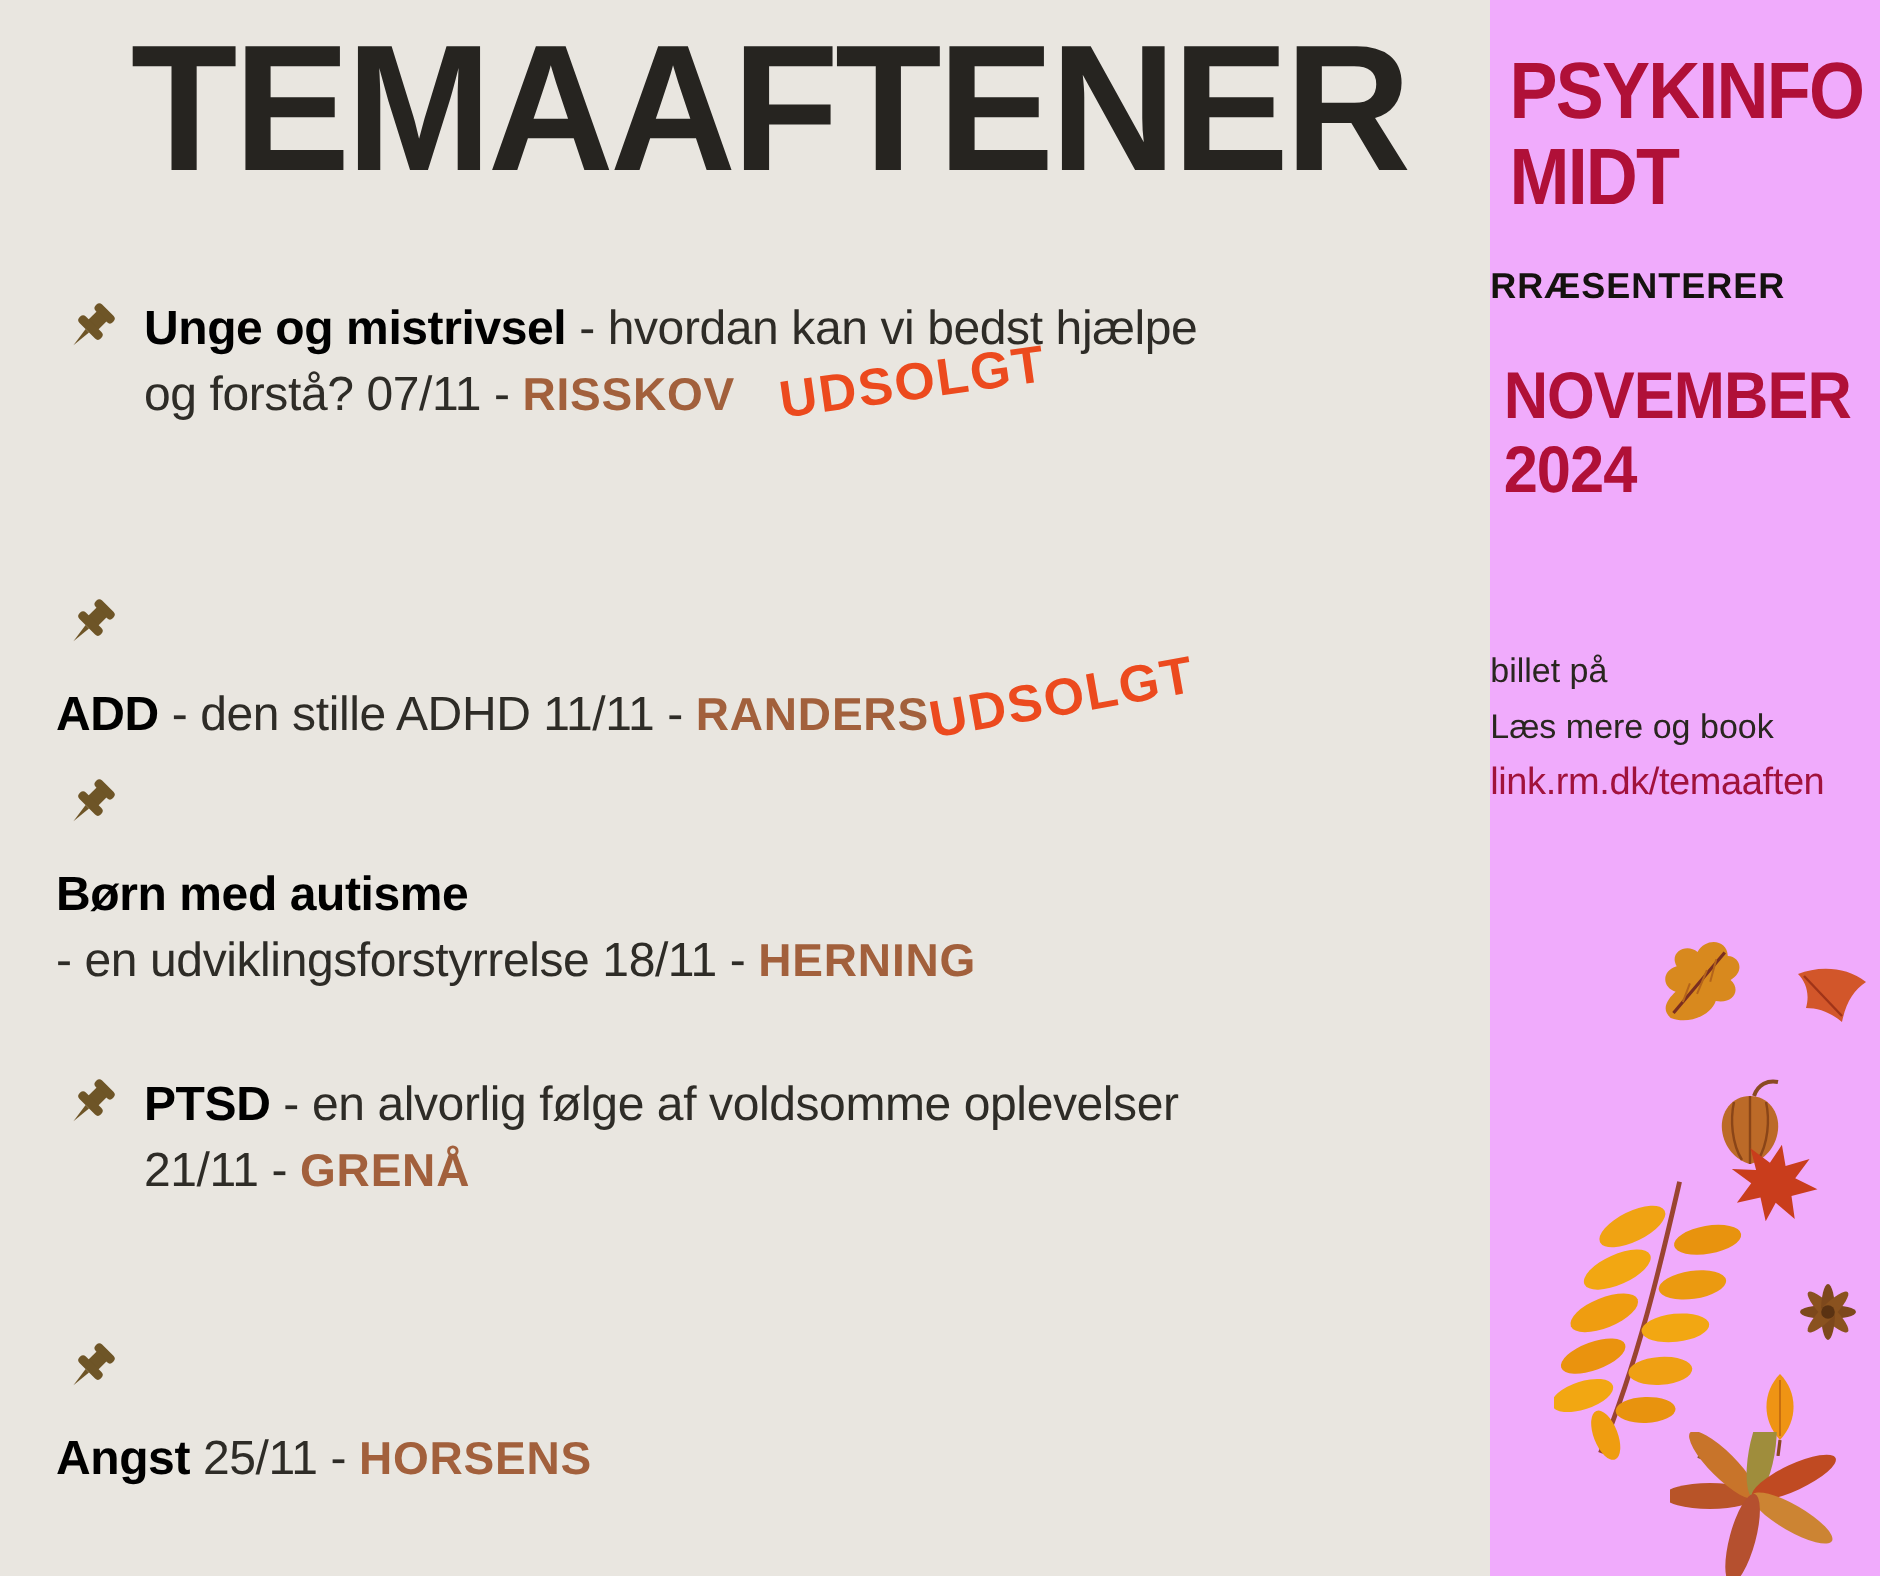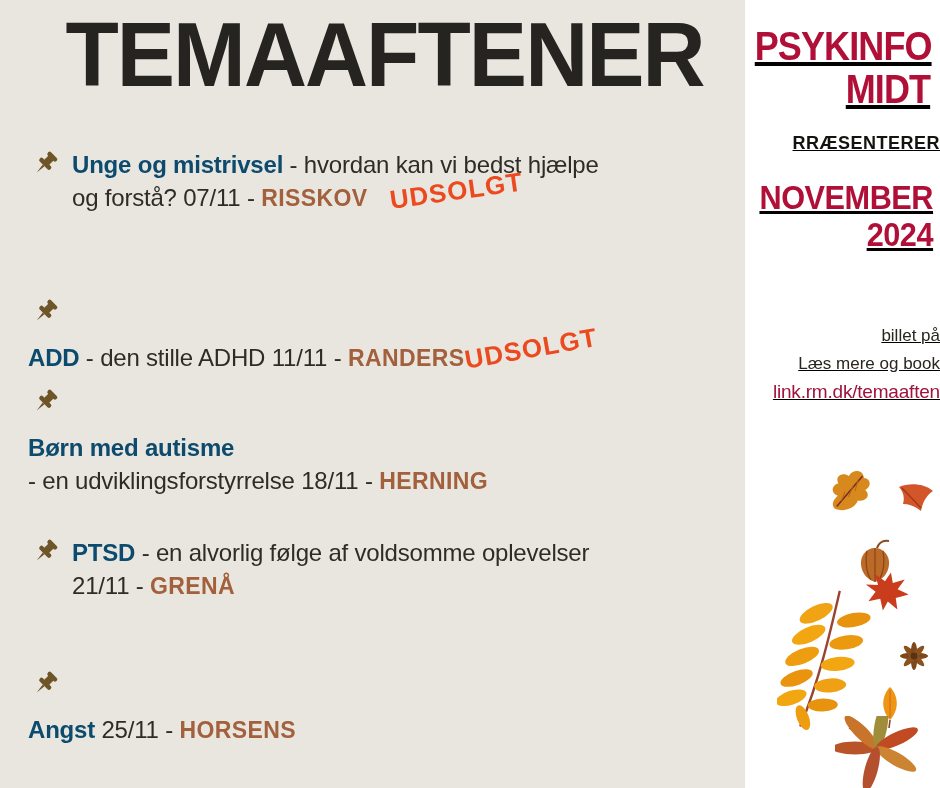--- a/index.html
+++ b/index.html
@@ -32,43 +32,42 @@
     position: absolute; left: 28px;
     display: flex; gap: 12px; align-items: flex-start;
     width: 690px;
   }
   .pin { flex: 0 0 auto; margin-top: 1px; }
   .etext {
     position: relative;
     font-size: 24px; line-height: 33px; color: #2e2c27;
     letter-spacing: -0.2px;
   }
-  .b { font-weight: 700; color: #0c4a6e; }
+  .b { font-weight: 700; color: #000000; }
   .city { color: #a2603c; font-weight: 700; font-size: 23px; letter-spacing: 0.4px; }
   .soldout {
     position: absolute;
     color: #ec4a1e; font-weight: 700; font-size: 26px; letter-spacing: 1px;
     transform: rotate(-8deg); transform-origin: 0 50%;
     white-space: nowrap;
   }
   .ev1 { top: 148px; }
   .ev2 { top: 296px; flex-direction: column; }
   .ev3 { top: 386px; flex-direction: column; }
   .ev4 { top: 536px; }
   .ev5 { top: 668px; flex-direction: column; }
   .so1 { left: 318px; top: 36px; }
   .so2 { left: 437px; top: 3px; transform: rotate(-10deg); }
   
   .sidebar {
     position: relative;
     width: 200px; height: 788px;
-    background: #ffffff;
-    text-align: right;
+    background: #f0abfc;
+    text-align: left;
     overflow: hidden;
-    text-decoration: underline;
   }
   .brand {
     margin-top: 25px;
     font-size: 40px; line-height: 43px; font-weight: 700;
     letter-spacing: -1px; color: #b01038;
     transform: scaleX(0.9);
   }
   .presents {
     margin-top: 22px;
     font-size: 18px; font-weight: 700; letter-spacing: 0.5px;

